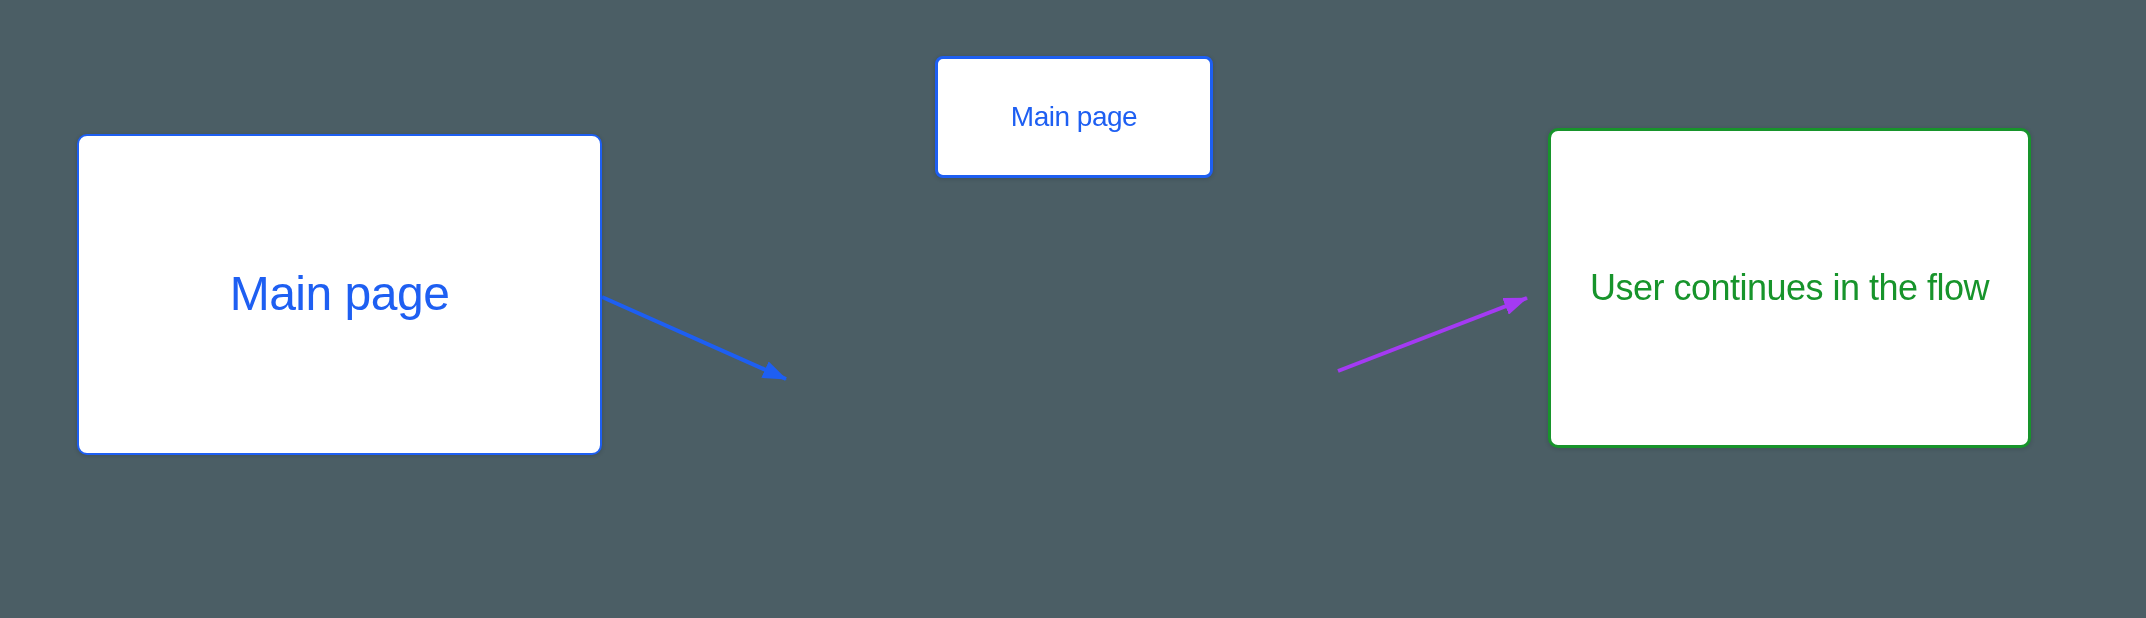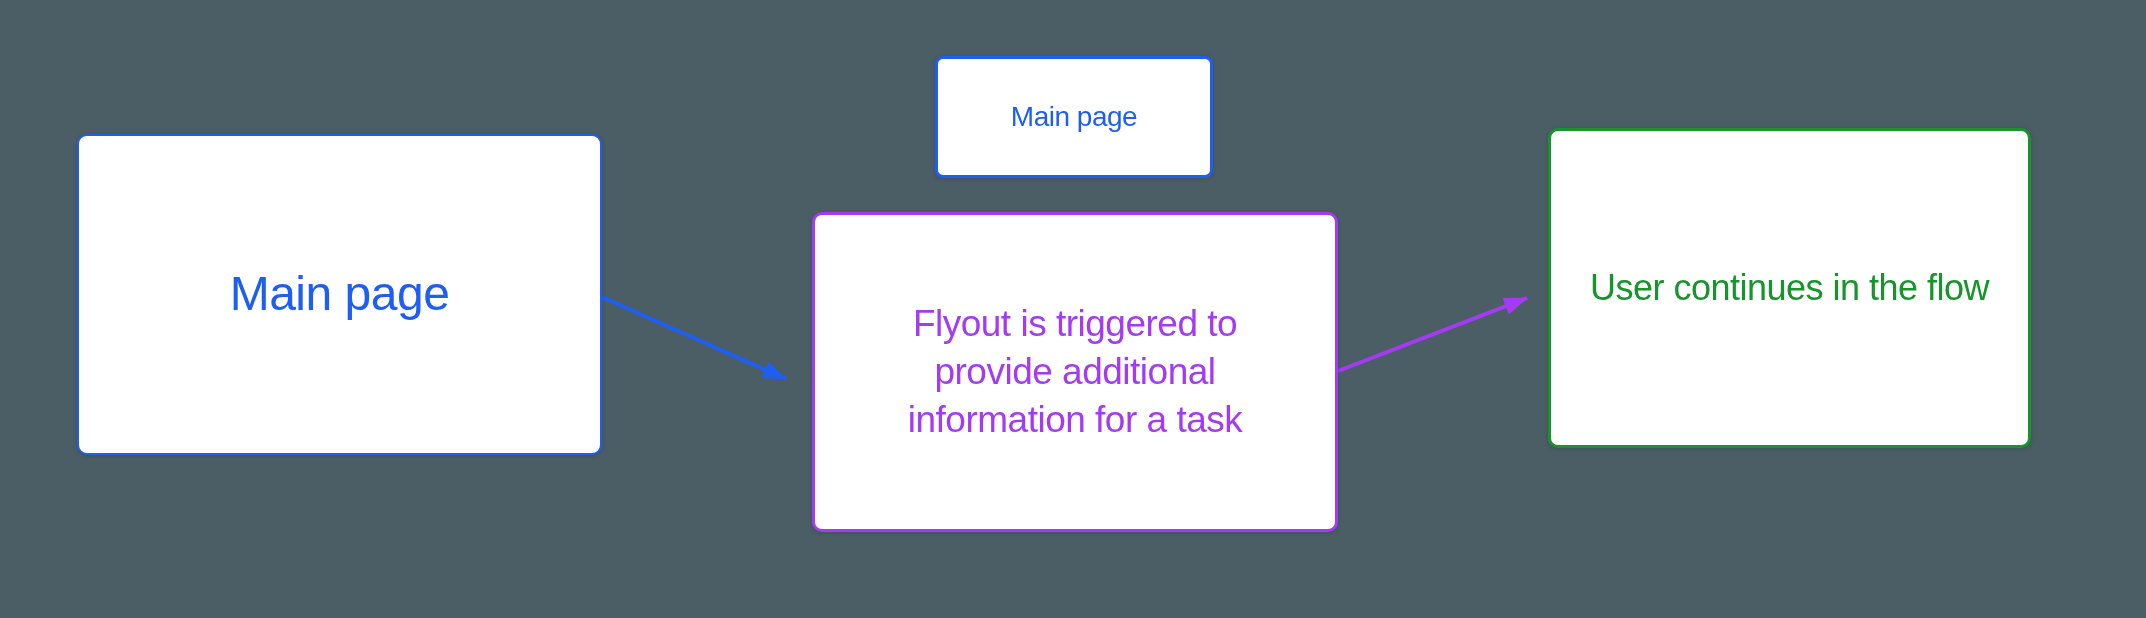--- a/index.html
+++ b/index.html
@@ -103,21 +103,18 @@
   </svg>
 
   <div class="node node-main-left">
     <div class="label">Main page</div>
   </div>
 
   <div class="node node-main-top">
     <div class="label">Main page</div>
   </div>
 
-  <div class="node node-flyout">
-    <div class="label">Flyout is triggered to provide additional information for a task</div>
-  </div>
 
   <div class="node node-outcome">
     <div class="label">User continues in the flow</div>
   </div>
 
 </div>
 
 </body></html>

